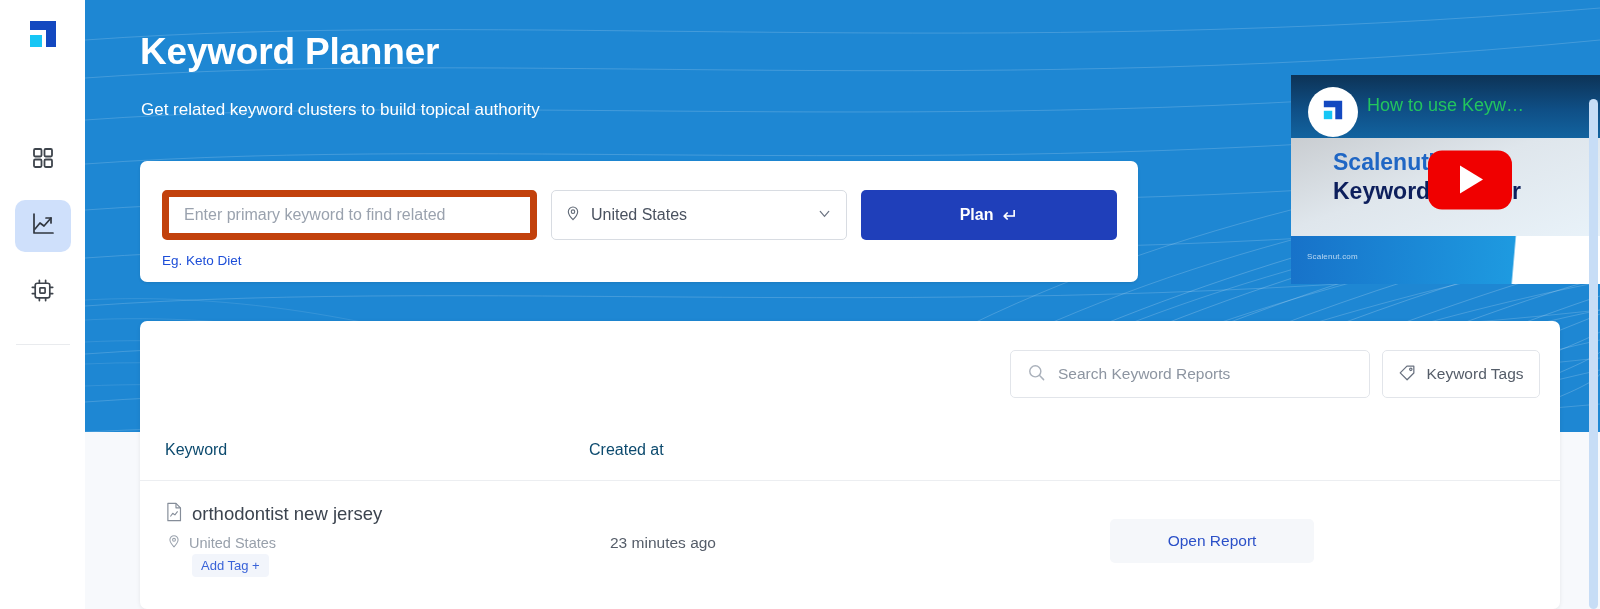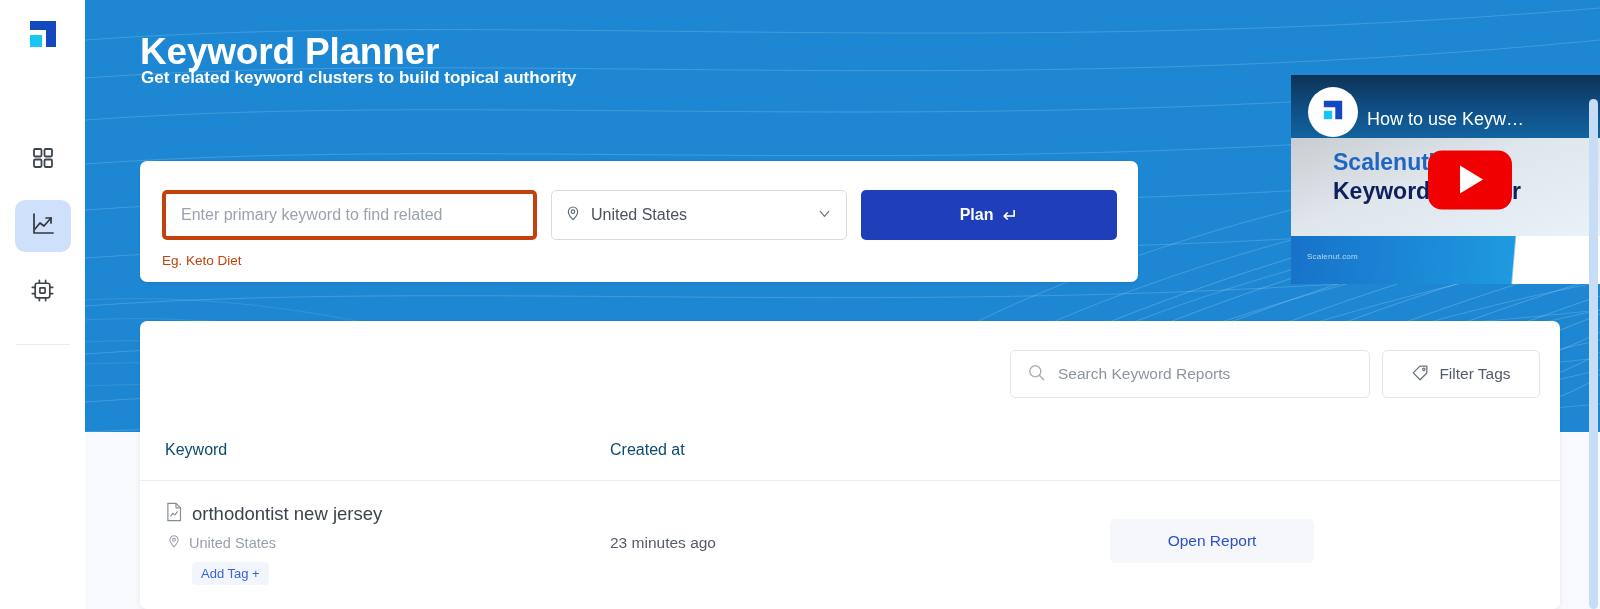--- a/index.html
+++ b/index.html
@@ -43,38 +43,38 @@
     background: #1e87d3;
     overflow: hidden;
   }
   .hero-waves { position: absolute; inset: 0; width: 100%; height: 100%; }
   .hero-title {
     position: absolute; left: 55px; top: 31px;
     font-size: 37px; font-weight: bold; color: #ffffff;
     letter-spacing: -0.2px;
   }
   .hero-sub {
-    position: absolute; left: 56px; top: 68px;
-    font-size: 17px; color: #ffffff; font-weight: bold;
+    position: absolute; left: 56px; top: 100px;
+    font-size: 17px; color: #ffffff; font-weight: normal;
   }
 
   
   .search-card {
     position: absolute; left: 55px; top: 161px;
     width: 998px; height: 121px;
     background: #ffffff; border-radius: 7px;
     box-shadow: 0 1px 3px rgba(0,0,0,0.10);
   }
   .search-row {
     position: absolute; left: 22px; top: 29px;
     display: flex; align-items: center; gap: 14px;
   }
   .kw-input {
     width: 375px; height: 50px;
-    border: 4px solid #c2410c; border-radius: 5px;
+    border: 7px solid #c2410c; border-radius: 5px;
     padding: 0 15px;
     font-size: 16px; color: #3c4450;
     font-family: "Liberation Sans", sans-serif;
     outline: none; background: #fff;
   }
   .kw-input::placeholder { color: #9aa2ae; }
   .country-select {
     width: 296px; height: 50px;
     border: 1px solid #d8dce2; border-radius: 5px;
     display: flex; align-items: center; gap: 10px;
@@ -84,21 +84,21 @@
   .plan-btn {
     width: 256px; height: 50px;
     background: #1f3fba; border: none; border-radius: 5px;
     color: #ffffff; font-size: 16px; font-weight: bold;
     font-family: "Liberation Sans", sans-serif;
     cursor: pointer; display: flex; align-items: center; justify-content: center; gap: 9px;
   }
   .plan-arrow { font-size: 19px; font-weight: normal; line-height: 1; }
   .eg-hint {
     position: absolute; left: 22px; top: 92px;
-    font-size: 13.5px; color: #c2410c;
+    font-size: 13.5px; color: #1d4ed8;
   }
 
   
   .video-box {
     position: absolute; left: 1206px; top: 75px;
     width: 357px; height: 209px;
     overflow: hidden; background: #0b2d52; cursor: pointer;
   }
   .vid-topbar {
     position: absolute; left: 0; top: 0; width: 100%; height: 63px;
@@ -106,22 +106,22 @@
   }
   .vid-avatar {
     position: absolute; left: 17px; top: 12px;
     width: 50px; height: 50px; border-radius: 50%;
     background: #ffffff;
     display: flex; align-items: center; justify-content: center;
     z-index: 4;
   }
   .vid-title {
     position: absolute; left: 76px; top: 20px;
-    font-size: 18px; color: #ffffff; z-index: 4;
-    white-space: nowrap; overflow: hidden; max-width: 220px; margin-top: 14px;
+    font-size: 18px; color: #22c55e; z-index: 4;
+    white-space: nowrap; overflow: hidden; max-width: 220px;
   }
   .vid-body {
     position: absolute; left: 0; top: 63px; width: 100%; height: 98px;
     background: linear-gradient(160deg, #c9cdd1 0%, #dfe6ec 40%, #eaf4fb 100%);
   }
   .vid-headline {
     position: absolute; left: 18px; top: 10px;
     font-size: 23px; font-weight: bold; line-height: 1.28;
     color: #0d1f5c;
     margin-left: 24px;
@@ -183,32 +183,32 @@
 
   .table-head {
     position: absolute; left: 0; top: 108px; width: 100%; height: 52px;
     border-bottom: 1px solid #eceef1;
   }
   .th {
     position: absolute; top: 12px;
     font-size: 16px; color: #0c4a6e;
   }
   .th-keyword { left: 25px; }
-  .th-created { left: 470px; }
+  .th-created { left: 449px; }
 
   .table-row {
     position: absolute; left: 0; top: 161px; width: 100%; height: 106px;
   }
   .row-kw-cell { position: absolute; left: 25px; top: 20px; }
   .kw-line { display: flex; align-items: center; gap: 9px; }
   .kw-text { font-size: 18.5px; color: #3c444f; }
   .kw-loc { display: flex; align-items: center; gap: 8px; margin-top: 8px; margin-left: 2px; }
   .kw-loc-text { font-size: 14.5px; color: #98a0ab; }
   .add-tag {
-    display: inline-block; margin-top: 10px; margin-left: 27px;
+    display: inline-block; margin-top: 2px; margin-left: 27px;
     padding: 4px 9px; border-radius: 4px;
     background: #f2f5fb; color: #3a63d8; font-size: 13px;
     cursor: pointer;
   }
   .row-created {
     position: absolute; left: 470px; top: 52px;
     font-size: 15.5px; color: #555d69;
   }
   .open-report {
     position: absolute; left: 970px; top: 37px;
@@ -397,21 +397,21 @@
         </span>
         <input type="text" placeholder="Search Keyword Reports" style="">
       </div>
       <div class="filter-tags">
         <span>
           <svg width="19" height="19" viewBox="0 0 24 24" fill="none" stroke="#6a7280" stroke-width="1.6" stroke-linejoin="round">
             <path d="M2.8 12.5 L11.3 4 H20 V12.7 L11.5 21.2 Z"></path>
             <circle cx="16.2" cy="8" r="1.5"></circle>
           </svg>
         </span>
-        <span>Filter Tags</span>
+        <span>Keyword Tags</span>
       </div>
     </div>
 
     <div class="table-head">
       <div class="th th-keyword">Keyword</div>
       <div class="th th-created">Created at</div>
     </div>
 
     <div class="table-row">
       <div class="row-kw-cell">

